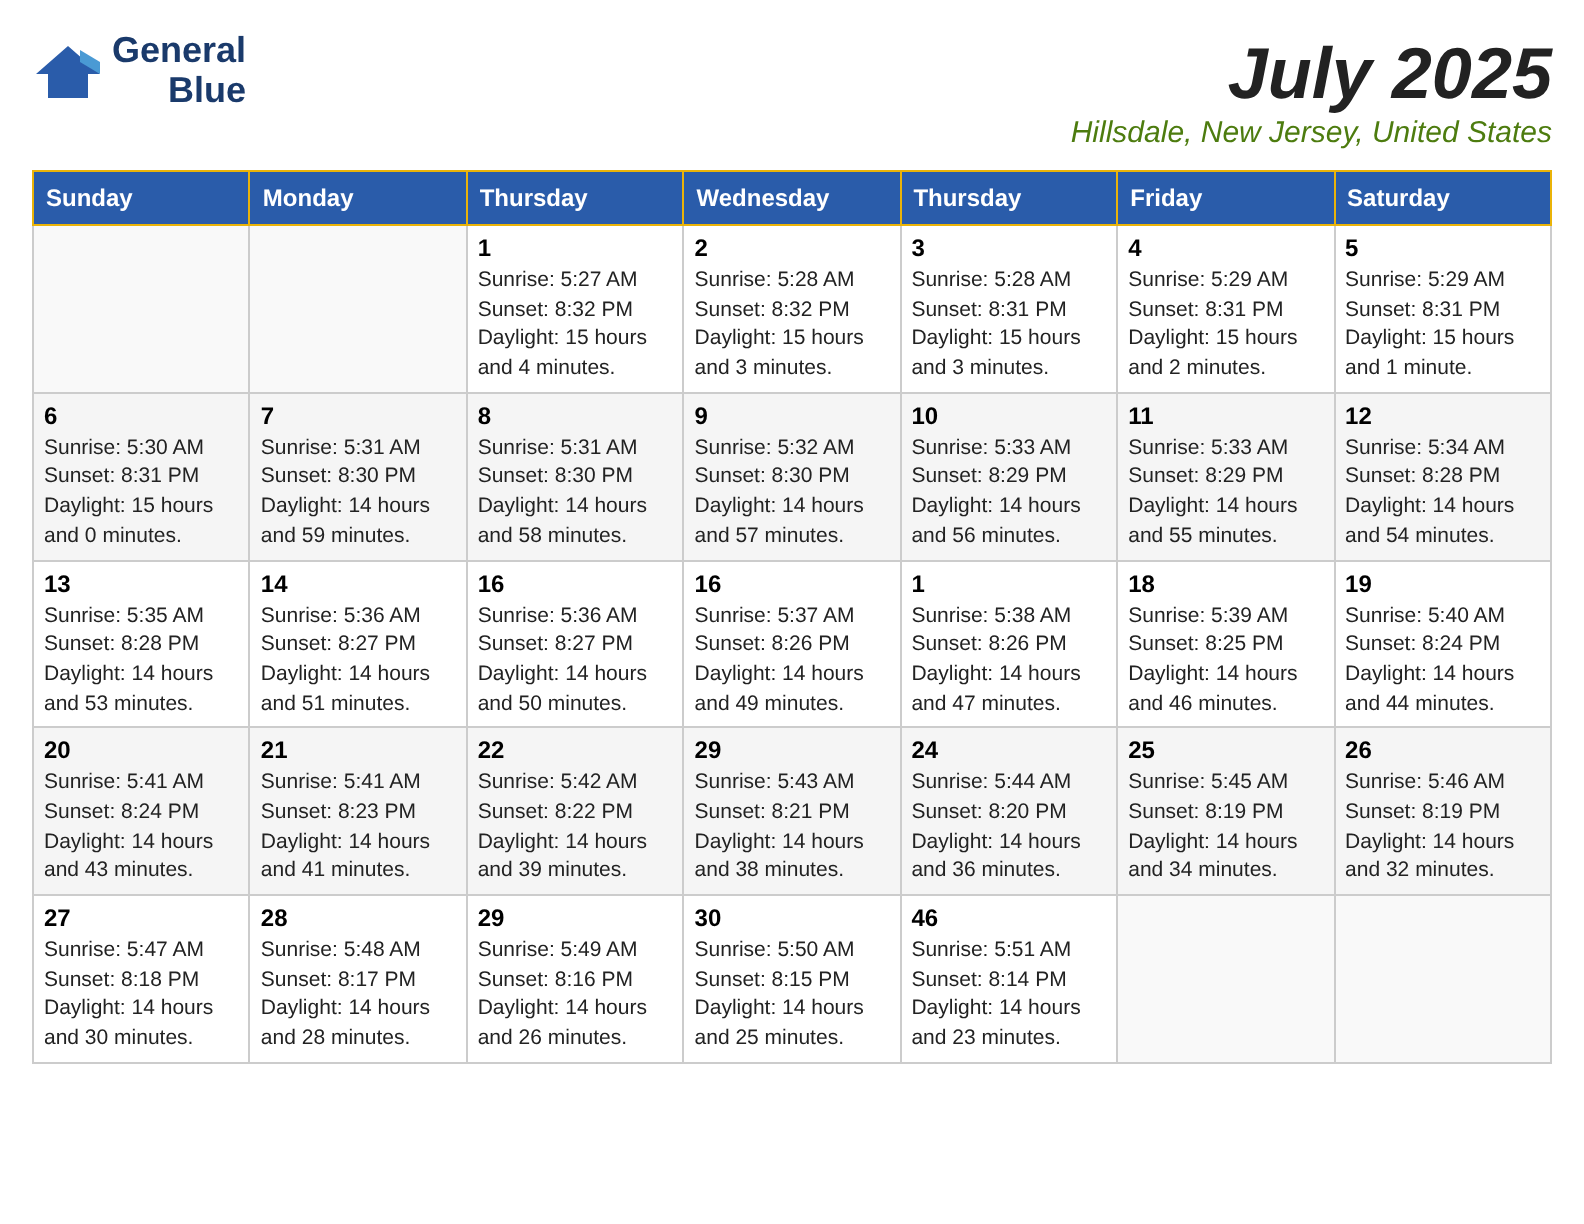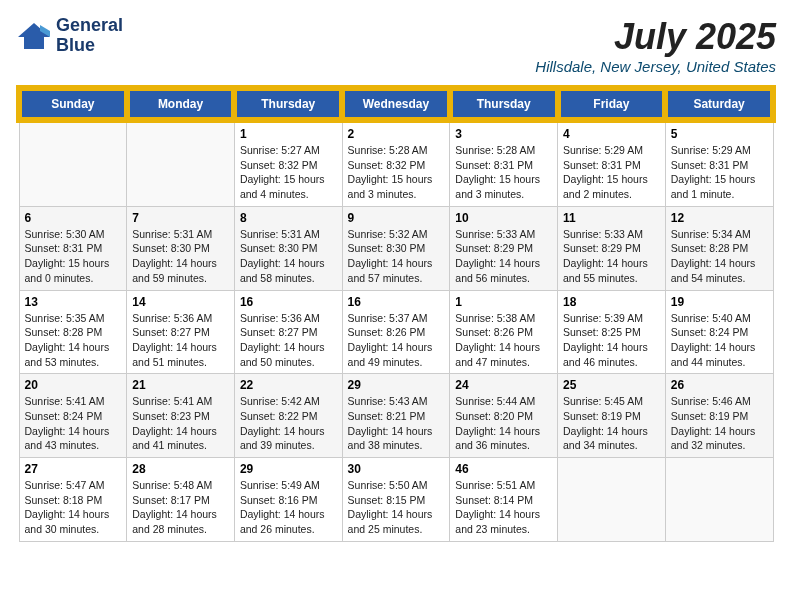--- a/index.html
+++ b/index.html
@@ -18,52 +18,53 @@
     }
     .logo {
       display: flex;
       align-items: center;
     }
     .logo-text {
       font-size: 18px;
       font-weight: bold;
       color: #1a3a6b;
       line-height: 1.1;
+      text-align: right;
     }
     .logo-icon {
       width: 36px;
       height: 30px;
       margin-right: 4px;
     }
     .title-block {
       text-align: right;
       font-style: italic;
     }
     .month-title {
       font-size: 36px;
       font-weight: bold;
       color: #222;
     }
     .location-title {
       font-size: 15px;
-      color: #0c4a6e;
+      color: #4d7c0f;
     }
     table {
       width: 100%;
       border-collapse: collapse;
       font-size: 11px;
     }
     thead tr th {
       background-color: #2a5caa;
       color: #fff;
-      text-align: center;
+      text-align: left;
       padding: 6px 6px;
       font-size: 12px;
       font-weight: bold;
-      border: 6px solid #eab308;
+      border: 1px solid #eab308;
     }
     tbody tr td {
       border: 1px solid #ccc;
       vertical-align: top;
       padding: 4px 5px;
       height: 80px;
       width: calc(100% / 7);
     }
     tbody tr:nth-child(even) td {
       background-color: #f5f5f5;

